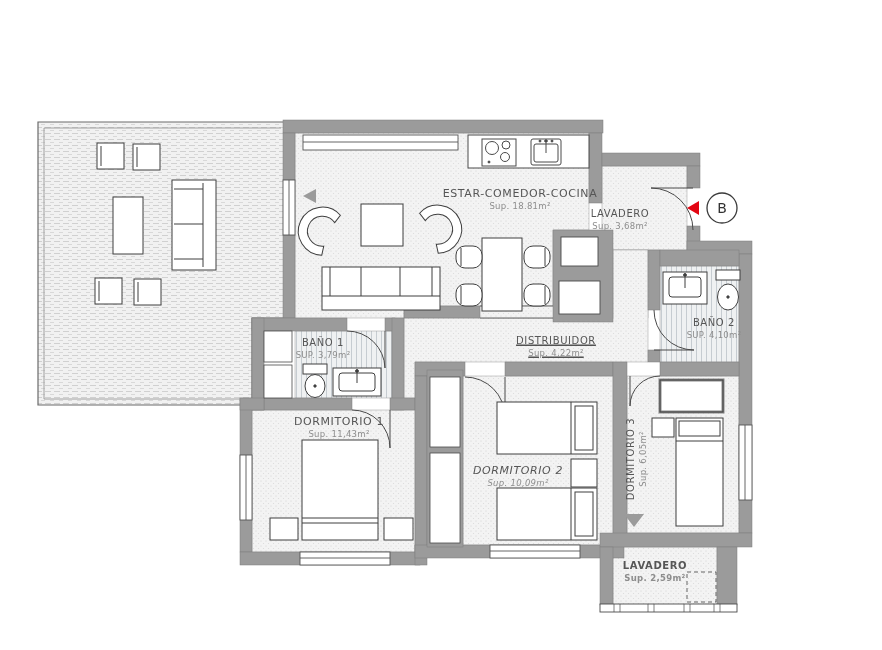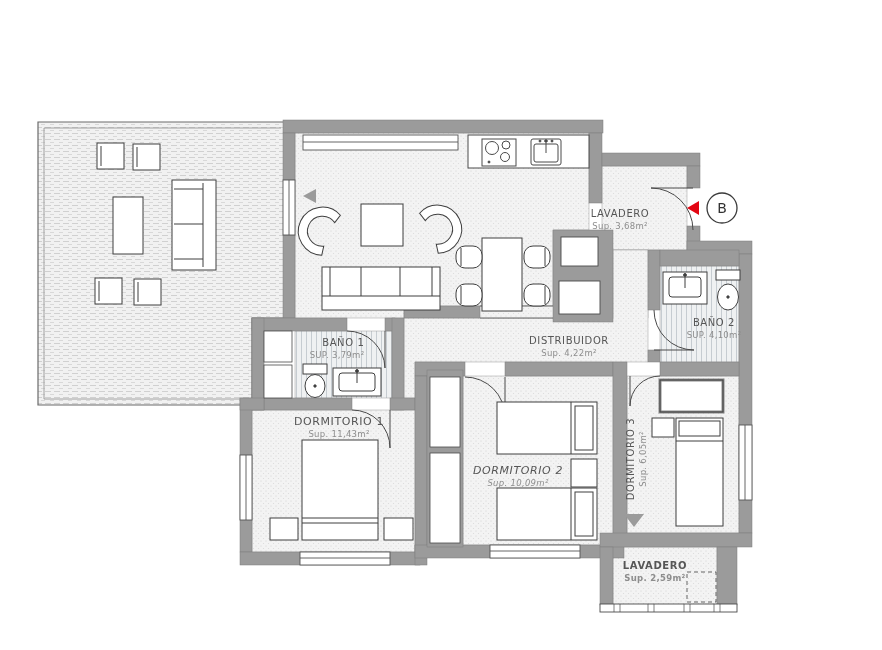--- a/index.html
+++ b/index.html
@@ -339,33 +339,37 @@
     <polygon points="316,189 316,203 303,196"></polygon>
     <polygon points="624,514 644,514 634,527"></polygon>
   </g>
   <g>
     <polygon points="699,201 699,215 687,208" fill="#e30613"></polygon>
     <circle cx="722" cy="208" r="15" fill="#ffffff" stroke="#3a3a3a" stroke-width="1.3"></circle>
     <text x="722" y="213" text-anchor="middle" font-size="14" fill="#333333">B</text>
   </g>
 </svg>
 
+<div class="room-label" style="left:520px;top:199px;">
+  <div class="room-name">ESTAR-COMEDOR-COCINA</div>
+  <div class="room-area">Sup. 18.81m²</div>
+</div>
 <div class="room-label" style="left:620px;top:219px;">
   <div class="room-name sm">LAVADERO</div>
   <div class="room-area">Sup. 3,68m²</div>
 </div>
-<div class="room-label" style="left:337px;top:348px;text-align:right;">
+<div class="room-label" style="left:323px;top:348px;">
   <div class="room-name sm">BAÑO 1</div>
   <div class="room-area">SUP. 3,79m²</div>
 </div>
 <div class="room-label" style="left:714px;top:328px;">
   <div class="room-name sm">BAÑO 2</div>
   <div class="room-area">SUP. 4,10m²</div>
 </div>
-<div class="room-label" style="left:569px;top:346px;">
+<div class="room-label" style="left:556px;top:346px;text-decoration:underline;">
   <div class="room-name sm">DISTRIBUIDOR</div>
   <div class="room-area">Sup. 4,22m²</div>
 </div>
 <div class="room-label" style="left:339px;top:427px;">
   <div class="room-name">DORMITORIO 1</div>
   <div class="room-area">Sup. 11,43m²</div>
 </div>
 <div class="room-label" style="left:518px;top:476px;font-style:italic;">
   <div class="room-name">DORMITORIO 2</div>
   <div class="room-area">Sup. 10,09m²</div>

